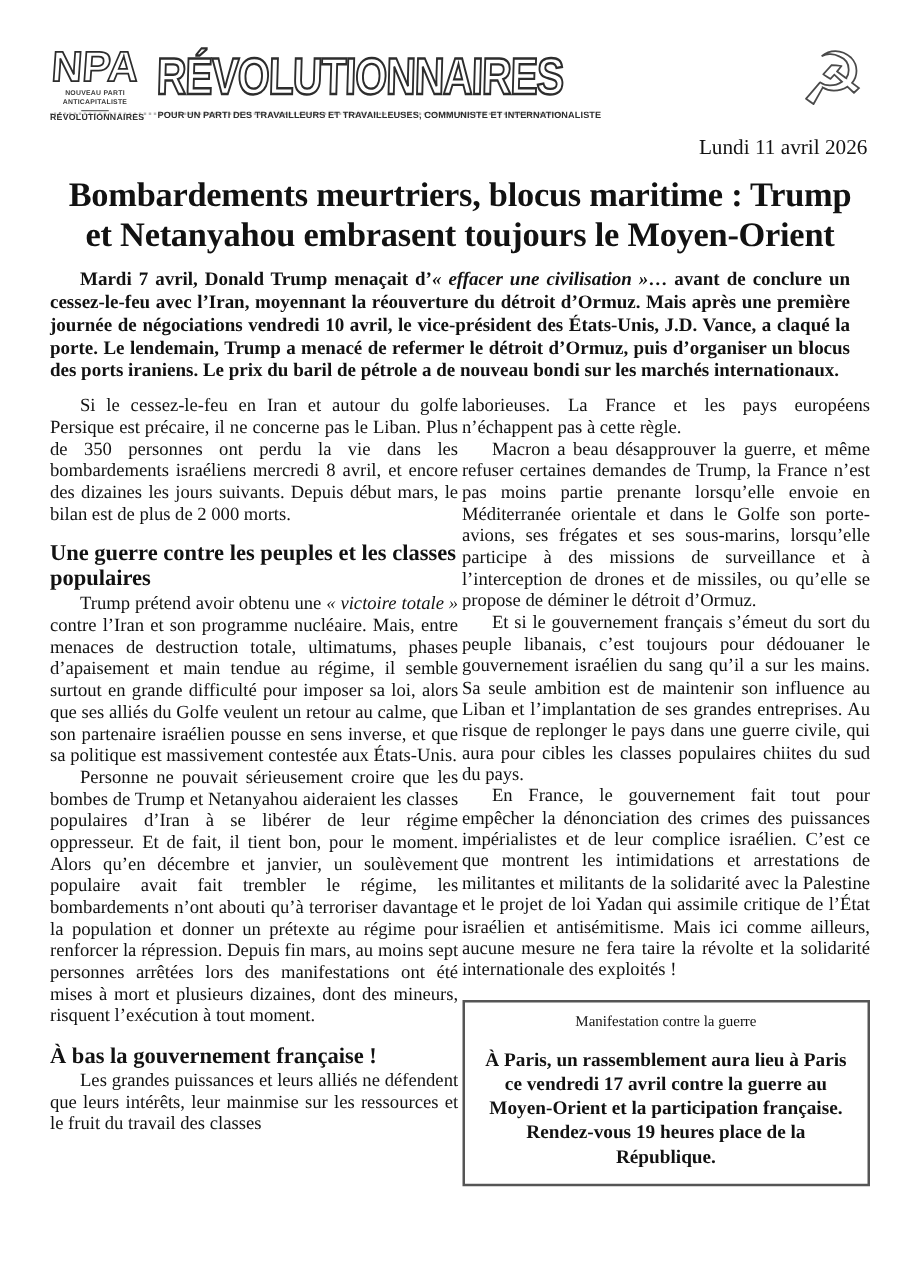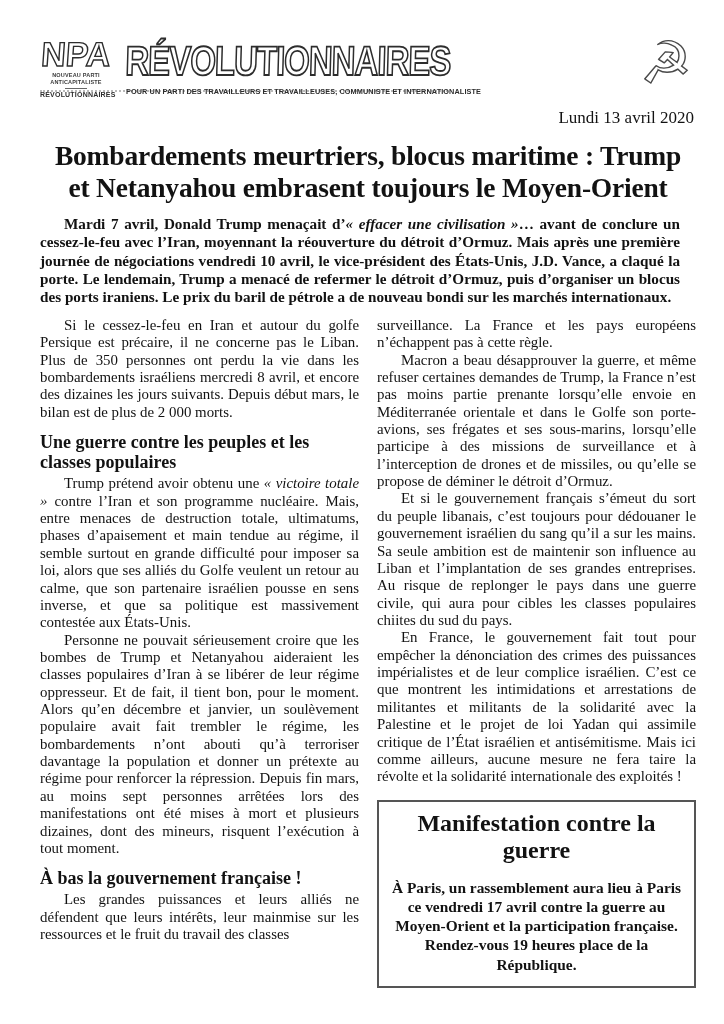--- a/index.html
+++ b/index.html
@@ -52,36 +52,36 @@
     margin:12px 6px 10px 6px;letter-spacing:-.2px;
   }
   .lede{
     font-weight:bold;font-size:15.2px;line-height:1.21;text-align:justify;
     margin:2px 16px 10px 0;
   }
   .lede .indent{display:inline-block;width:24px;}
   .italic{font-style:italic;}
 
   
-  .columns{display:flex;gap:18px;margin-top:4px;}
+  .columns{display:flex;gap:3px;margin-top:4px;}
   .col{flex:1;min-width:0;}
   .col p{
     margin:0;font-size:14.9px;line-height:1.165;text-align:justify;
   }
   .col p.indent{text-indent:24px;}
   .col h2{
     font-size:18px;line-height:1.12;font-weight:bold;
     margin:11px 0 3px 0;text-align:left;
   }
 
   
   .announce-box{
     border:2px solid #555;margin-top:14px;padding:8px 10px 12px 10px;text-align:center;
   }
-  .announce-title{font-weight:bold;font-size:24px;}
+  .announce-title{font-weight:normal;font-size:12px;}
   .announce-body{font-weight:bold;font-size:15.4px;line-height:1.25;margin-top:14px;}
 </style>
 </head>
 <body>
 
 <div class="page">
 
   <div class="header-row">
     <div class="npa-logo">
       <div class="npa-acronym">NPA</div>
@@ -100,39 +100,39 @@
 
     <div class="masthead">
       <div class="hammer-sickle">☭</div>
       <div class="etincelle-wrap">
       </div>
     </div>
   </div>
 
   <div class="header-divider"></div>
 
-  <div class="date-row">Lundi 13 avril 2020</div>
+  <div class="date-row">Lundi 11 avril 2026</div>
 
   <h1 class="headline">Bombardements meurtriers, blocus maritime : Trump et Netanyahou embrasent toujours le Moyen-Orient</h1>
 
   <p class="lede"><span class="indent"></span><span>Mardi 7 avril, Donald Trump menaçait d’</span><span class="italic">« effacer une civilisation »</span><span>… avant de conclure un cessez-le-feu avec l’Iran, moyennant la réouverture du détroit d’Ormuz. Mais après une première journée de négociations vendredi 10 avril, le vice-président des États-Unis, J.D. Vance, a claqué la porte. Le lendemain, Trump a menacé de refermer le détroit d’Ormuz, puis d’organiser un blocus des ports iraniens. Le prix du baril de pétrole a de nouveau bondi sur les marchés internationaux.</span></p>
 
   <div class="columns">
 
     <div class="col">
       <p class="indent">Si le cessez-le-feu en Iran et autour du golfe Persique est précaire, il ne concerne pas le Liban. Plus de 350 personnes ont perdu la vie dans les bombardements israéliens mercredi 8 avril, et encore des dizaines les jours suivants. Depuis début mars, le bilan est de plus de 2 000 morts.</p>
       <h2>Une guerre contre les peuples et les classes populaires</h2>
       <p class="indent"><span>Trump prétend avoir obtenu une </span><span class="italic">« victoire totale »</span><span> contre l’Iran et son programme nucléaire. Mais, entre menaces de destruction totale, ultimatums, phases d’apaisement et main tendue au régime, il semble surtout en grande difficulté pour imposer sa loi, alors que ses alliés du Golfe veulent un retour au calme, que son partenaire israélien pousse en sens inverse, et que sa politique est massivement contestée aux États-Unis.</span></p>
       <p class="indent">Personne ne pouvait sérieusement croire que les bombes de Trump et Netanyahou aideraient les classes populaires d’Iran à se libérer de leur régime oppresseur. Et de fait, il tient bon, pour le moment. Alors qu’en décembre et janvier, un soulèvement populaire avait fait trembler le régime, les bombardements n’ont abouti qu’à terroriser davantage la population et donner un prétexte au régime pour renforcer la répression. Depuis fin mars, au moins sept personnes arrêtées lors des manifestations ont été mises à mort et plusieurs dizaines, dont des mineurs, risquent l’exécution à tout moment.</p>
       <h2>À bas la gouvernement française !</h2>
       <p class="indent">Les grandes puissances et leurs alliés ne défendent que leurs intérêts, leur mainmise sur les ressources et le fruit du travail des classes</p>
     </div>
 
     <div class="col">
-      <p>surveillance. La France et les pays européens n’échappent pas à cette règle.</p>
+      <p>laborieuses. La France et les pays européens n’échappent pas à cette règle.</p>
       <p class="indent">Macron a beau désapprouver la guerre, et même refuser certaines demandes de Trump, la France n’est pas moins partie prenante lorsqu’elle envoie en Méditerranée orientale et dans le Golfe son porte-avions, ses frégates et ses sous-marins, lorsqu’elle participe à des missions de surveillance et à l’interception de drones et de missiles, ou qu’elle se propose de déminer le détroit d’Ormuz.</p>
       <p class="indent">Et si le gouvernement français s’émeut du sort du peuple libanais, c’est toujours pour dédouaner le gouvernement israélien du sang qu’il a sur les mains. Sa seule ambition est de maintenir son influence au Liban et l’implantation de ses grandes entreprises. Au risque de replonger le pays dans une guerre civile, qui aura pour cibles les classes populaires chiites du sud du pays.</p>
       <p class="indent">En France, le gouvernement fait tout pour empêcher la dénonciation des crimes des puissances impérialistes et de leur complice israélien. C’est ce que montrent les intimidations et arrestations de militantes et militants de la solidarité avec la Palestine et le projet de loi Yadan qui assimile critique de l’État israélien et antisémitisme. Mais ici comme ailleurs, aucune mesure ne fera taire la révolte et la solidarité internationale des exploités !</p>
 
       <div class="announce-box">
         <div class="announce-title">Manifestation contre la guerre</div>
         <div class="announce-body">
           <div>À Paris, un rassemblement aura lieu à Paris ce vendredi 17 avril contre la guerre au Moyen-Orient et la participation française.</div>
           <div>Rendez-vous 19 heures place de la République.</div>
         </div>

